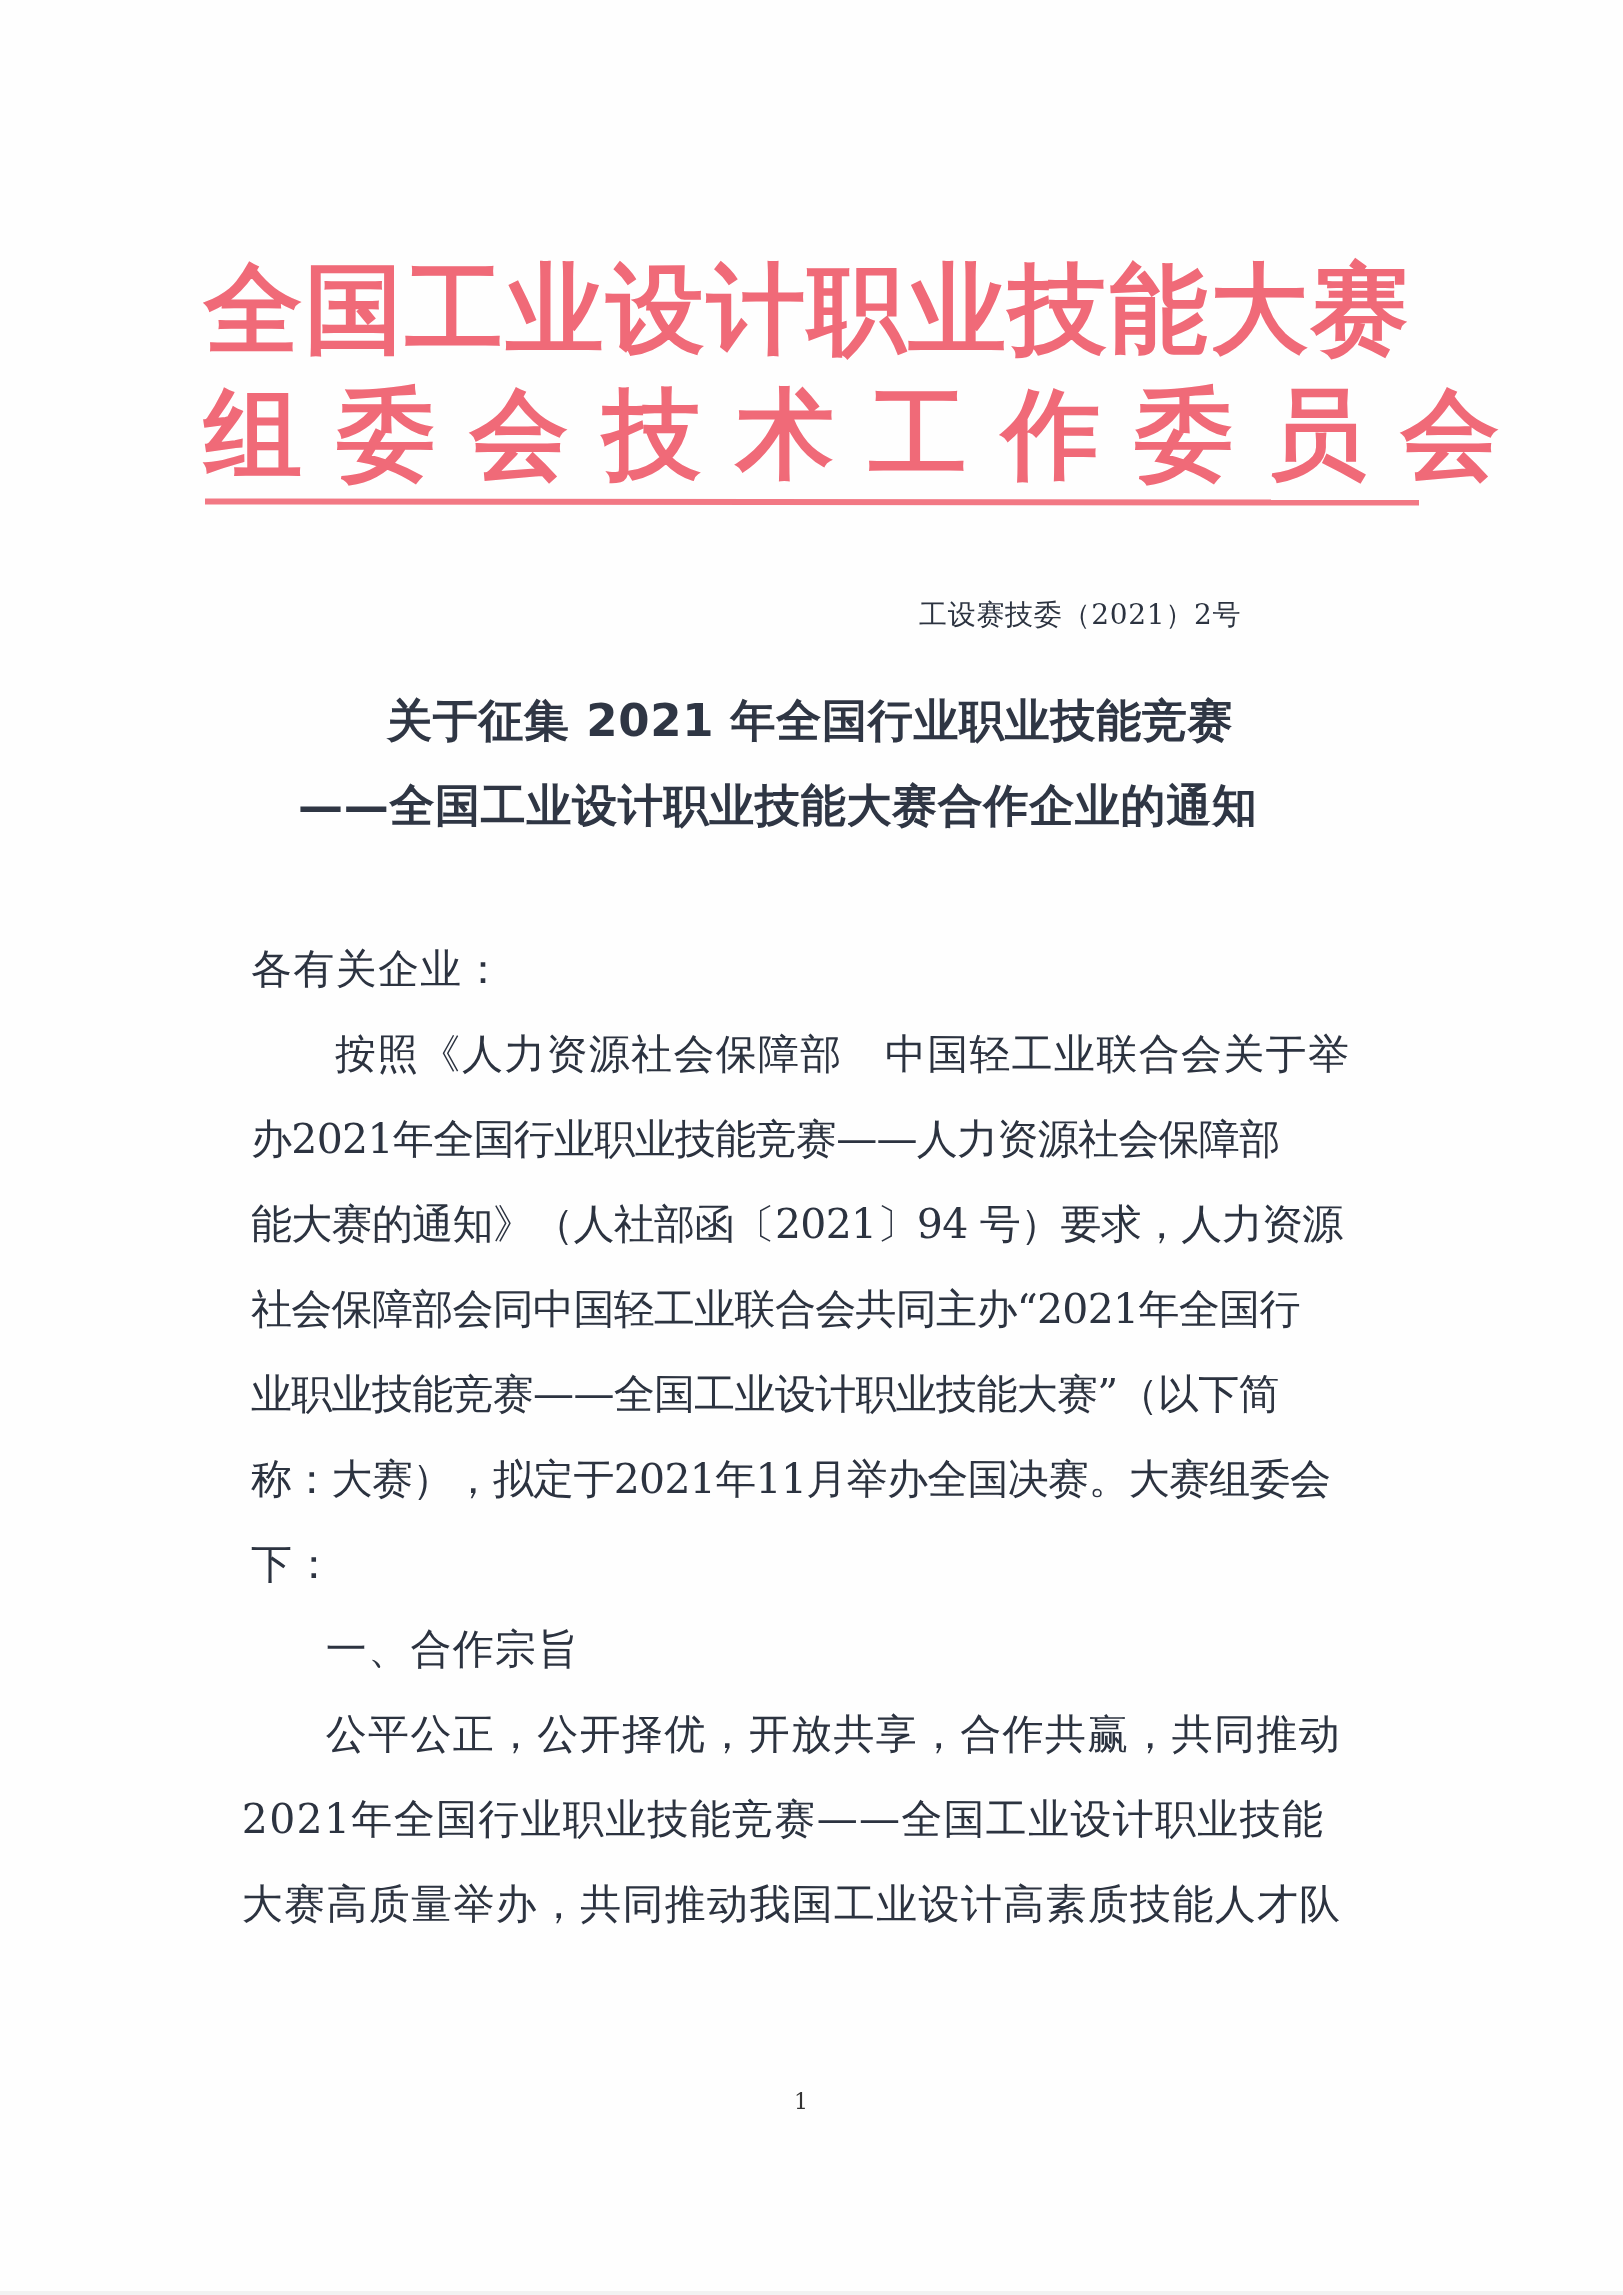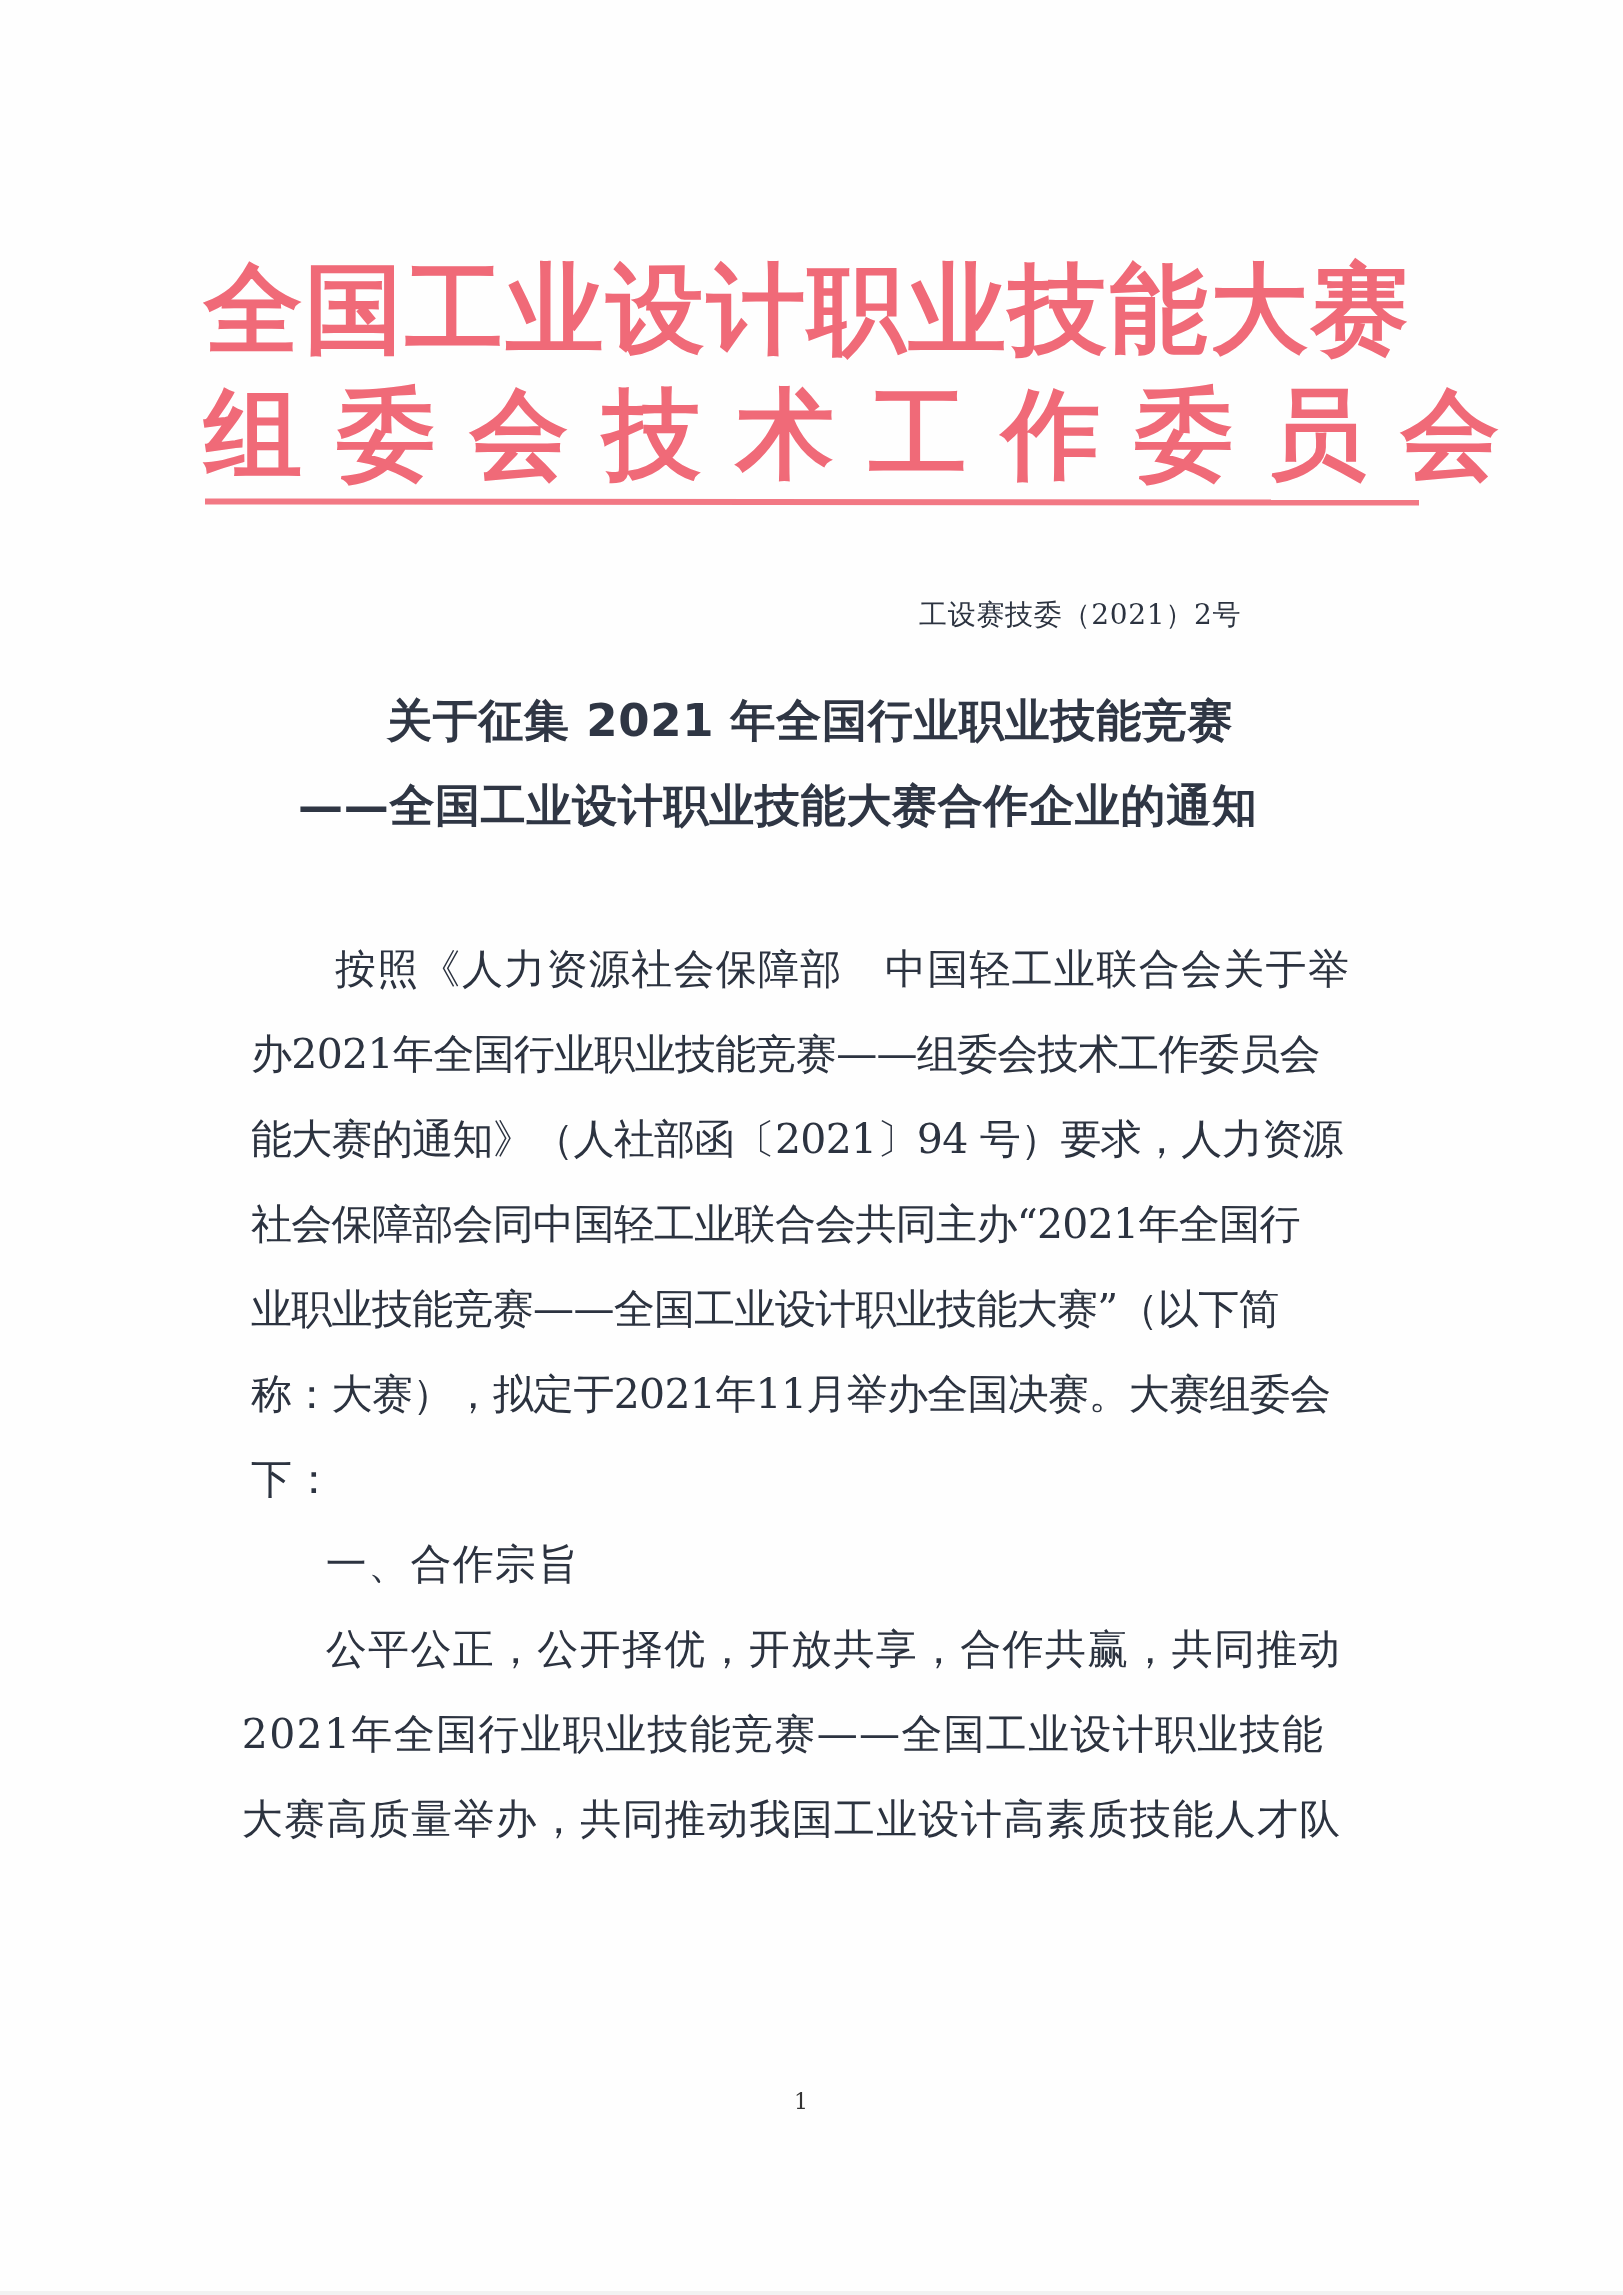--- a/index.html
+++ b/index.html
@@ -118,22 +118,23 @@
   <div class="letterhead l2">组委会技术工作委员会</div>
   <div class="letterhead l1">全国工业设计职业技能大赛</div>
   <div class="red-rule"></div>
 
   <div class="doc-number">工设赛技委（2021）2号</div>
 
   <div class="title t1">关于征集 2021 年全国行业职业技能竞赛</div>
   <div class="title t2">——全国工业设计职业技能大赛合作企业的通知</div>
 
   <div class="body-text">
+    <div class="line">各有关企业：</div>
     <div class="line indent">按照《人力资源社会保障部　中国轻工业联合会关于举</div>
-    <div class="line tight">办2021年全国行业职业技能竞赛——组委会技术工作委员会</div>
+    <div class="line tight">办2021年全国行业职业技能竞赛——人力资源社会保障部</div>
     <div class="line tight">能大赛的通知》（人社部函〔2021〕94 号）要求，人力资源</div>
     <div class="line tight">社会保障部会同中国轻工业联合会共同主办“2021年全国行</div>
     <div class="line tight">业职业技能竞赛——全国工业设计职业技能大赛”（以下简</div>
     <div class="line tight">称：大赛），拟定于2021年11月举办全国决赛。大赛组委会</div>
     <div class="line">下：</div>
     <div class="line indent slightlyleft">一、合作宗旨</div>
     <div class="line indent slightlyleft">公平公正，公开择优，开放共享，合作共赢，共同推动</div>
     <div class="line slightlyleft">2021年全国行业职业技能竞赛——全国工业设计职业技能</div>
     <div class="line slightlyleft">大赛高质量举办，共同推动我国工业设计高素质技能人才队</div>
   </div>

